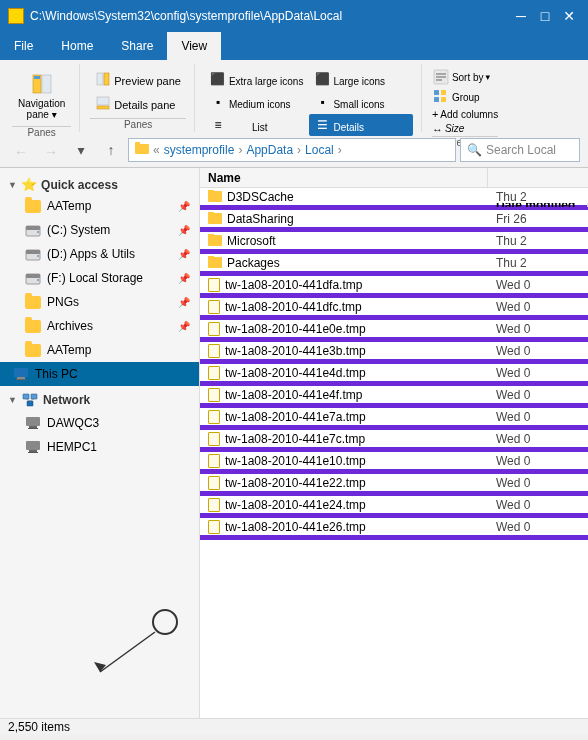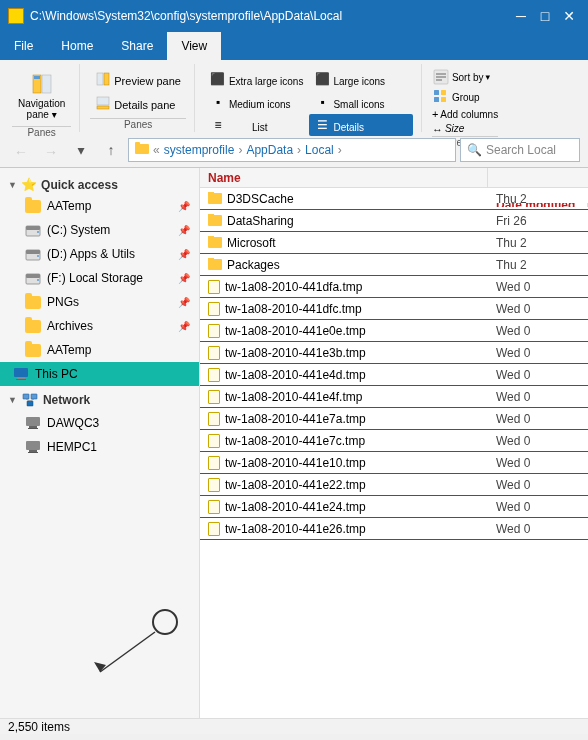--- a/index.html
+++ b/index.html
@@ -224,21 +224,21 @@
     .sidebar-item {
       display: flex;
       align-items: center;
       padding: 3px 8px 3px 12px;
       cursor: pointer;
       gap: 5px;
       font-size: 12px;
       white-space: nowrap;
       overflow: hidden;
     }
-    .sidebar-item.selected { background: #14b8a6; }
+    .sidebar-item.selected { background: #0369a1; }
 
     .sidebar-icon {
       width: 18px; height: 18px;
       flex-shrink: 0;
       display: flex; align-items: center; justify-content: center;
     }
 
     .folder-icon-yellow {
       width: 16px; height: 13px;
       background: #ffc83d;
@@ -291,35 +291,35 @@
       position: sticky;
       top: 0;
       z-index: 10;
       height: 20px;
     }
 
     .file-header-col {
       padding: 2px 8px;
       font-size: 12px;
       font-weight: 600;
-      color: #b91c1c;
+      color: #000000;
       border-right: 1px solid #ddd;
       cursor: pointer;
       white-space: nowrap;
       overflow: hidden;
       display: flex;
       align-items: center;
     }
 
     .file-row {
       display: flex;
       align-items: center;
       height: 22px;
       cursor: pointer;
-      border-bottom: 1px solid #6d28d9;
+      border-bottom: 5px solid #6d28d9;
       gap: 14px;
     }
 
     .file-name-cell {
       display: flex;
       align-items: center;
       gap: 5px;
       padding: 0 8px;
       flex: 1;
       overflow: hidden;

